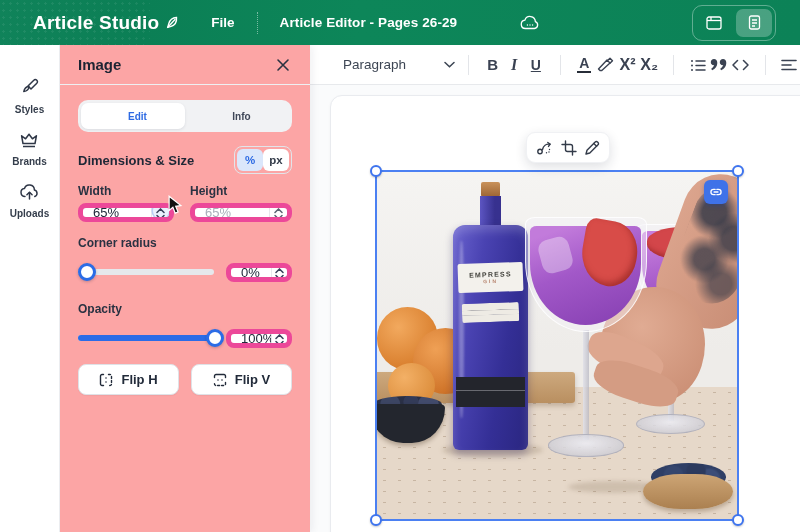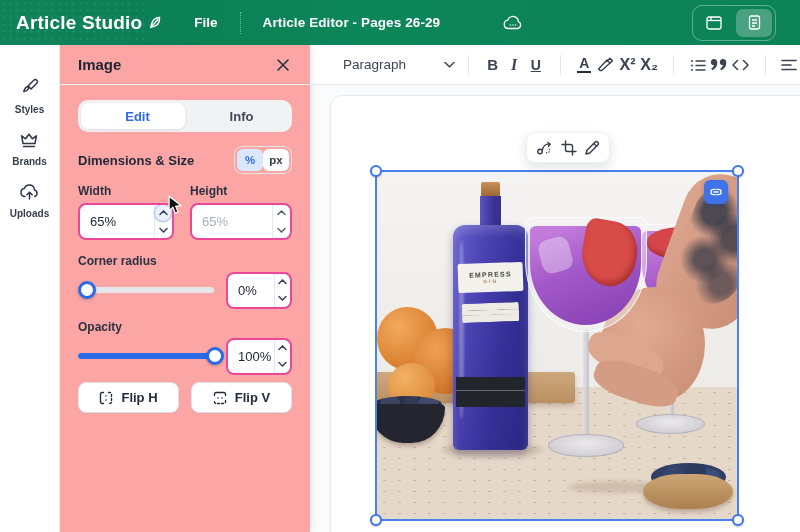--- a/index.html
+++ b/index.html
@@ -3,21 +3,21 @@
 <meta charset="utf-8">
 <style>
   * { margin:0; padding:0; box-sizing:border-box; }
   html,body { width:800px; height:532px; overflow:hidden; }
   body { font-family:"Liberation Sans", sans-serif; background:#fafbfc; position:relative; }
   svg { display:block; }
 
   
   .topbar { position:absolute; left:0; top:0; width:800px; height:45px;
     background:linear-gradient(90deg,#10835a 0%,#0b7f55 18%,#0d8659 45%,#0c8257 100%);
-    display:flex; align-items:center; color:#fff; z-index:30; }
+    display:flex; align-items:center; color:#fff; z-index:30;padding-left:17px; }
   .topbar::before { content:""; position:absolute; left:0; top:0; width:150px; height:45px;
     background:radial-gradient(rgba(255,255,255,.14) 1px, transparent 1.2px); background-size:7px 7px; opacity:.5; }
   .brand { display:flex; align-items:center; gap:4px; padding:0 18px 0 16px; position:relative; }
   .brand-name { font-size:19px; font-weight:800; letter-spacing:.2px; }
   .menu-file { background:none; border:none; color:#fff; font-family:inherit; font-size:13.5px; font-weight:600; padding:0 22px 0 14px; cursor:pointer; }
   .tb-sep { width:1px; height:22px; border-left:1px dotted rgba(255,255,255,.45); margin-right:22px; }
   .doc-title { font-size:13.5px; font-weight:600; letter-spacing:.1px; }
   .cloud-wrap { margin-left:62px; display:flex; align-items:center; }
   .view-toggle { margin-left:auto; margin-right:24px; display:flex; gap:4px; padding:3px;
     border:1px solid rgba(255,255,255,.35); border-radius:10px; }
@@ -33,36 +33,36 @@
 
   
   .panel { position:absolute; left:60px; top:45px; width:250px; height:487px; background:#fca5a5;
     box-shadow:2px 0 8px rgba(25,35,55,.07); z-index:19; }
   .panel-header { height:40px; display:flex; align-items:center; justify-content:space-between;
     padding:0 18px; border-bottom:1px solid #eef0f3; }
   .panel-title { font-size:15px; font-weight:700; color:#1d2433; }
   .close-btn { background:none; border:none; cursor:pointer; padding:2px; }
 
   .tabs { margin:15px 18px 0; height:32px; background:#f1f2f4; border-radius:10px; padding:3px; display:flex; }
-  .tab { flex:1; display:flex; align-items:center; justify-content:center; font-size:13px;
+  .tab { flex:1; display:flex; align-items:center; justify-content:center; font-size:10px;
     border:none; background:transparent; border-radius:7px; font-family:inherit; cursor:pointer; font-weight:600; color:#3f4758;padding-left:9px; }
   .tab.active { background:#fff; color:#2d6ae3; font-weight:700; box-shadow:0 1px 3px rgba(20,30,60,.10); }
 
   .dims-row { margin:14px 18px 0; display:flex; align-items:center; justify-content:space-between; }
   .sec-heading { font-size:13px; font-weight:700; color:#1e2736; }
   .unit-toggle { display:flex; border:1px solid #e2e5ea; border-radius:8px; padding:2px; }
   .unit { width:26px; height:22px; display:flex; align-items:center; justify-content:center;
     font-size:11.5px; font-weight:700; border:none; background:#fff; border-radius:6px; font-family:inherit; cursor:pointer; color:#333b49; }
   .unit.active { background:#dbe7fb; color:#2d6ae3; }
 
   .wh-labels { margin:10px 18px 0; display:flex; }
   .wh-labels span { font-size:12px; font-weight:700; color:#2a3242; }
   .wh-labels span:first-child { width:112px; }
   .wh-inputs { margin:5px 18px 0; display:flex; gap:16px; }
-  .num-group { display:flex; border:2px solid #ec4899; border-radius:8px; height:37px; background:#fff; overflow:hidden; }
+  .num-group { display:flex; border:5px solid #ec4899; border-radius:8px; height:19px; background:#fff; overflow:hidden; }
   .num-group.w { width:96px; }
   .num-group.h { width:102px; }
   .num-group input { border:none; outline:none; width:100%; min-width:0; padding:0 0 0 10px;
     font-family:inherit; font-size:13px; color:#20293a; background:transparent; }
   .num-group input.muted { color:#a9afba; }
   .stepper { width:23px; border-left:1px solid #e6e8ec; display:flex; flex-direction:column; }
   .step-btn { flex:1; display:flex; align-items:center; justify-content:center; border:none; background:transparent; cursor:pointer; padding:0; }
   .step-btn.pressed { position:relative; }
   .step-btn.pressed::before { content:""; position:absolute; width:16px; height:16px; border-radius:50%;
     background:#eaf1fd; box-shadow:0 0 0 1.5px #b9cdf4; }

